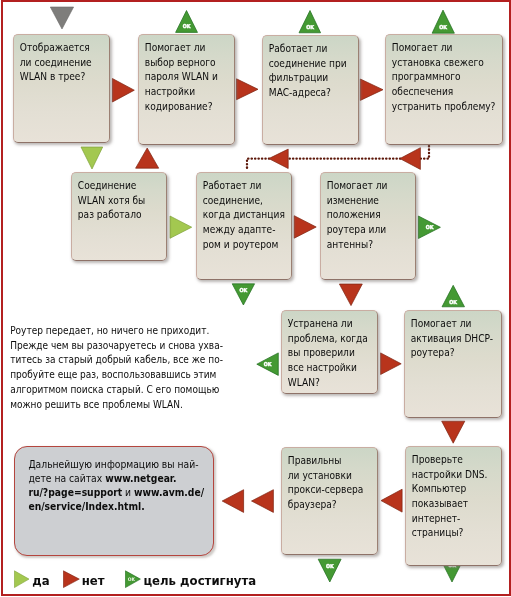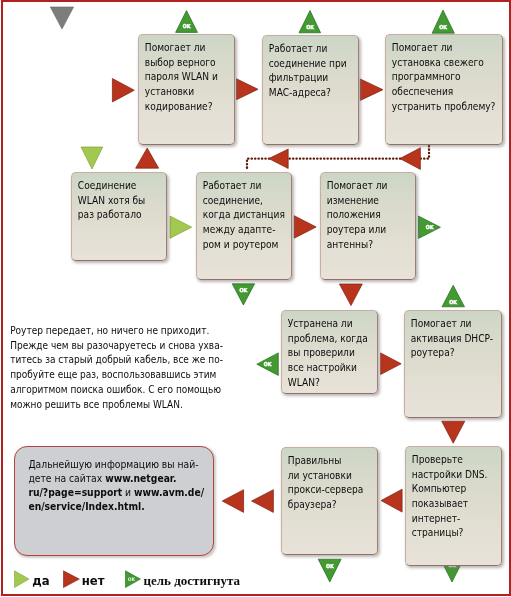--- a/index.html
+++ b/index.html
@@ -118,27 +118,34 @@
       <text x="443.1" y="29.2">OK</text>
       <text x="429.5" y="229.3">OK</text>
       <text x="243.4" y="292.2">OK</text>
       <text x="453.2" y="303.5">OK</text>
       <text x="267.5" y="366.2">OK</text>
       <text x="329.8" y="567.8">OK</text>
       <text x="452" y="567.4">OK</text>
     </g>
   </svg>
 
+  <div class="box" id="box1" style="left:13px;top:34px;width:97px;height:109px;">
+    <div class="txt">
+        <div class="ln">Отображается</div>
+        <div class="ln">ли соединение</div>
+        <div class="ln">WLAN в трее?</div>
+      </div>
+  </div>
 
   <div class="box" id="box2" style="left:138px;top:34px;width:97px;height:111px;">
     <div class="txt">
         <div class="ln">Помогает ли</div>
         <div class="ln">выбор верного</div>
         <div class="ln">пароля WLAN и</div>
-        <div class="ln">установки</div>
+        <div class="ln">настройки</div>
         <div class="ln">кодирование?</div>
       </div>
   </div>
 
   <div class="box" id="box3" style="left:262px;top:35px;width:97px;height:110px;">
     <div class="txt">
         <div class="ln">Работает ли</div>
         <div class="ln">соединение при</div>
         <div class="ln">фильтрации</div>
         <div class="ln">MAC-адреса?</div>
@@ -219,21 +226,21 @@
         <div class="ln">интернет-</div>
         <div class="ln">страницы?</div>
       </div>
   </div>
 
   <div id="para">
       <div class="ln">Роутер передает, но ничего не приходит.</div>
       <div class="ln">Прежде чем вы разочаруетесь и снова ухва-</div>
       <div class="ln">титесь за старый добрый кабель, все же по-</div>
       <div class="ln">пробуйте еще раз, воспользовавшись этим</div>
-      <div class="ln">алгоритмом поиска ошибок. С его помощью</div>
+      <div class="ln">алгоритмом поиска старый. С его помощью</div>
       <div class="ln">можно решить все проблемы WLAN.</div>
     </div>
 
   <div id="infobox">
     <div class="txt">
         <div class="ln">Дальнейшую информацию вы най-</div>
         <div class="ln"><span>дете на сайтах </span><b>www.netgear.</b></div>
         <div class="ln"><b>ru/?page=support</b><span> и </span><b>www.avm.de/</b></div>
         <div class="ln"><b>en/service/Index.html.</b></div>
       </div>
@@ -250,17 +257,17 @@
       <svg width="18" height="20" viewBox="0 0 18 20">
         <polygon points="0.4,1.8 16.3,10.1 0.4,18.6" fill="#b8341c" stroke="#7d2210" stroke-width="0.6"></polygon>
       </svg>
       <span class="lbl" style="left:18.5px;">нет</span>
     </div>
     <div class="lg" style="left:125.2px;">
       <svg width="18" height="20" viewBox="0 0 18 20">
         <polygon points="0.4,1.8 15.4,10.1 0.4,18.6" fill="#449933" stroke="#1e6b1d" stroke-width="0.6"></polygon>
         <text x="2.8" y="12.1" font-size="4.9" font-family="DejaVu Sans Condensed, sans-serif" font-weight="bold" fill="#f0f6e8">OK</text>
       </svg>
-      <span class="lbl" style="left:18.2px;font-family:Liberation Serif, serif;">цель достигнута</span>
+      <span class="lbl" style="left:18.2px;">цель достигнута</span>
     </div>
   </div>
 
 </div>
 
 </body></html>

